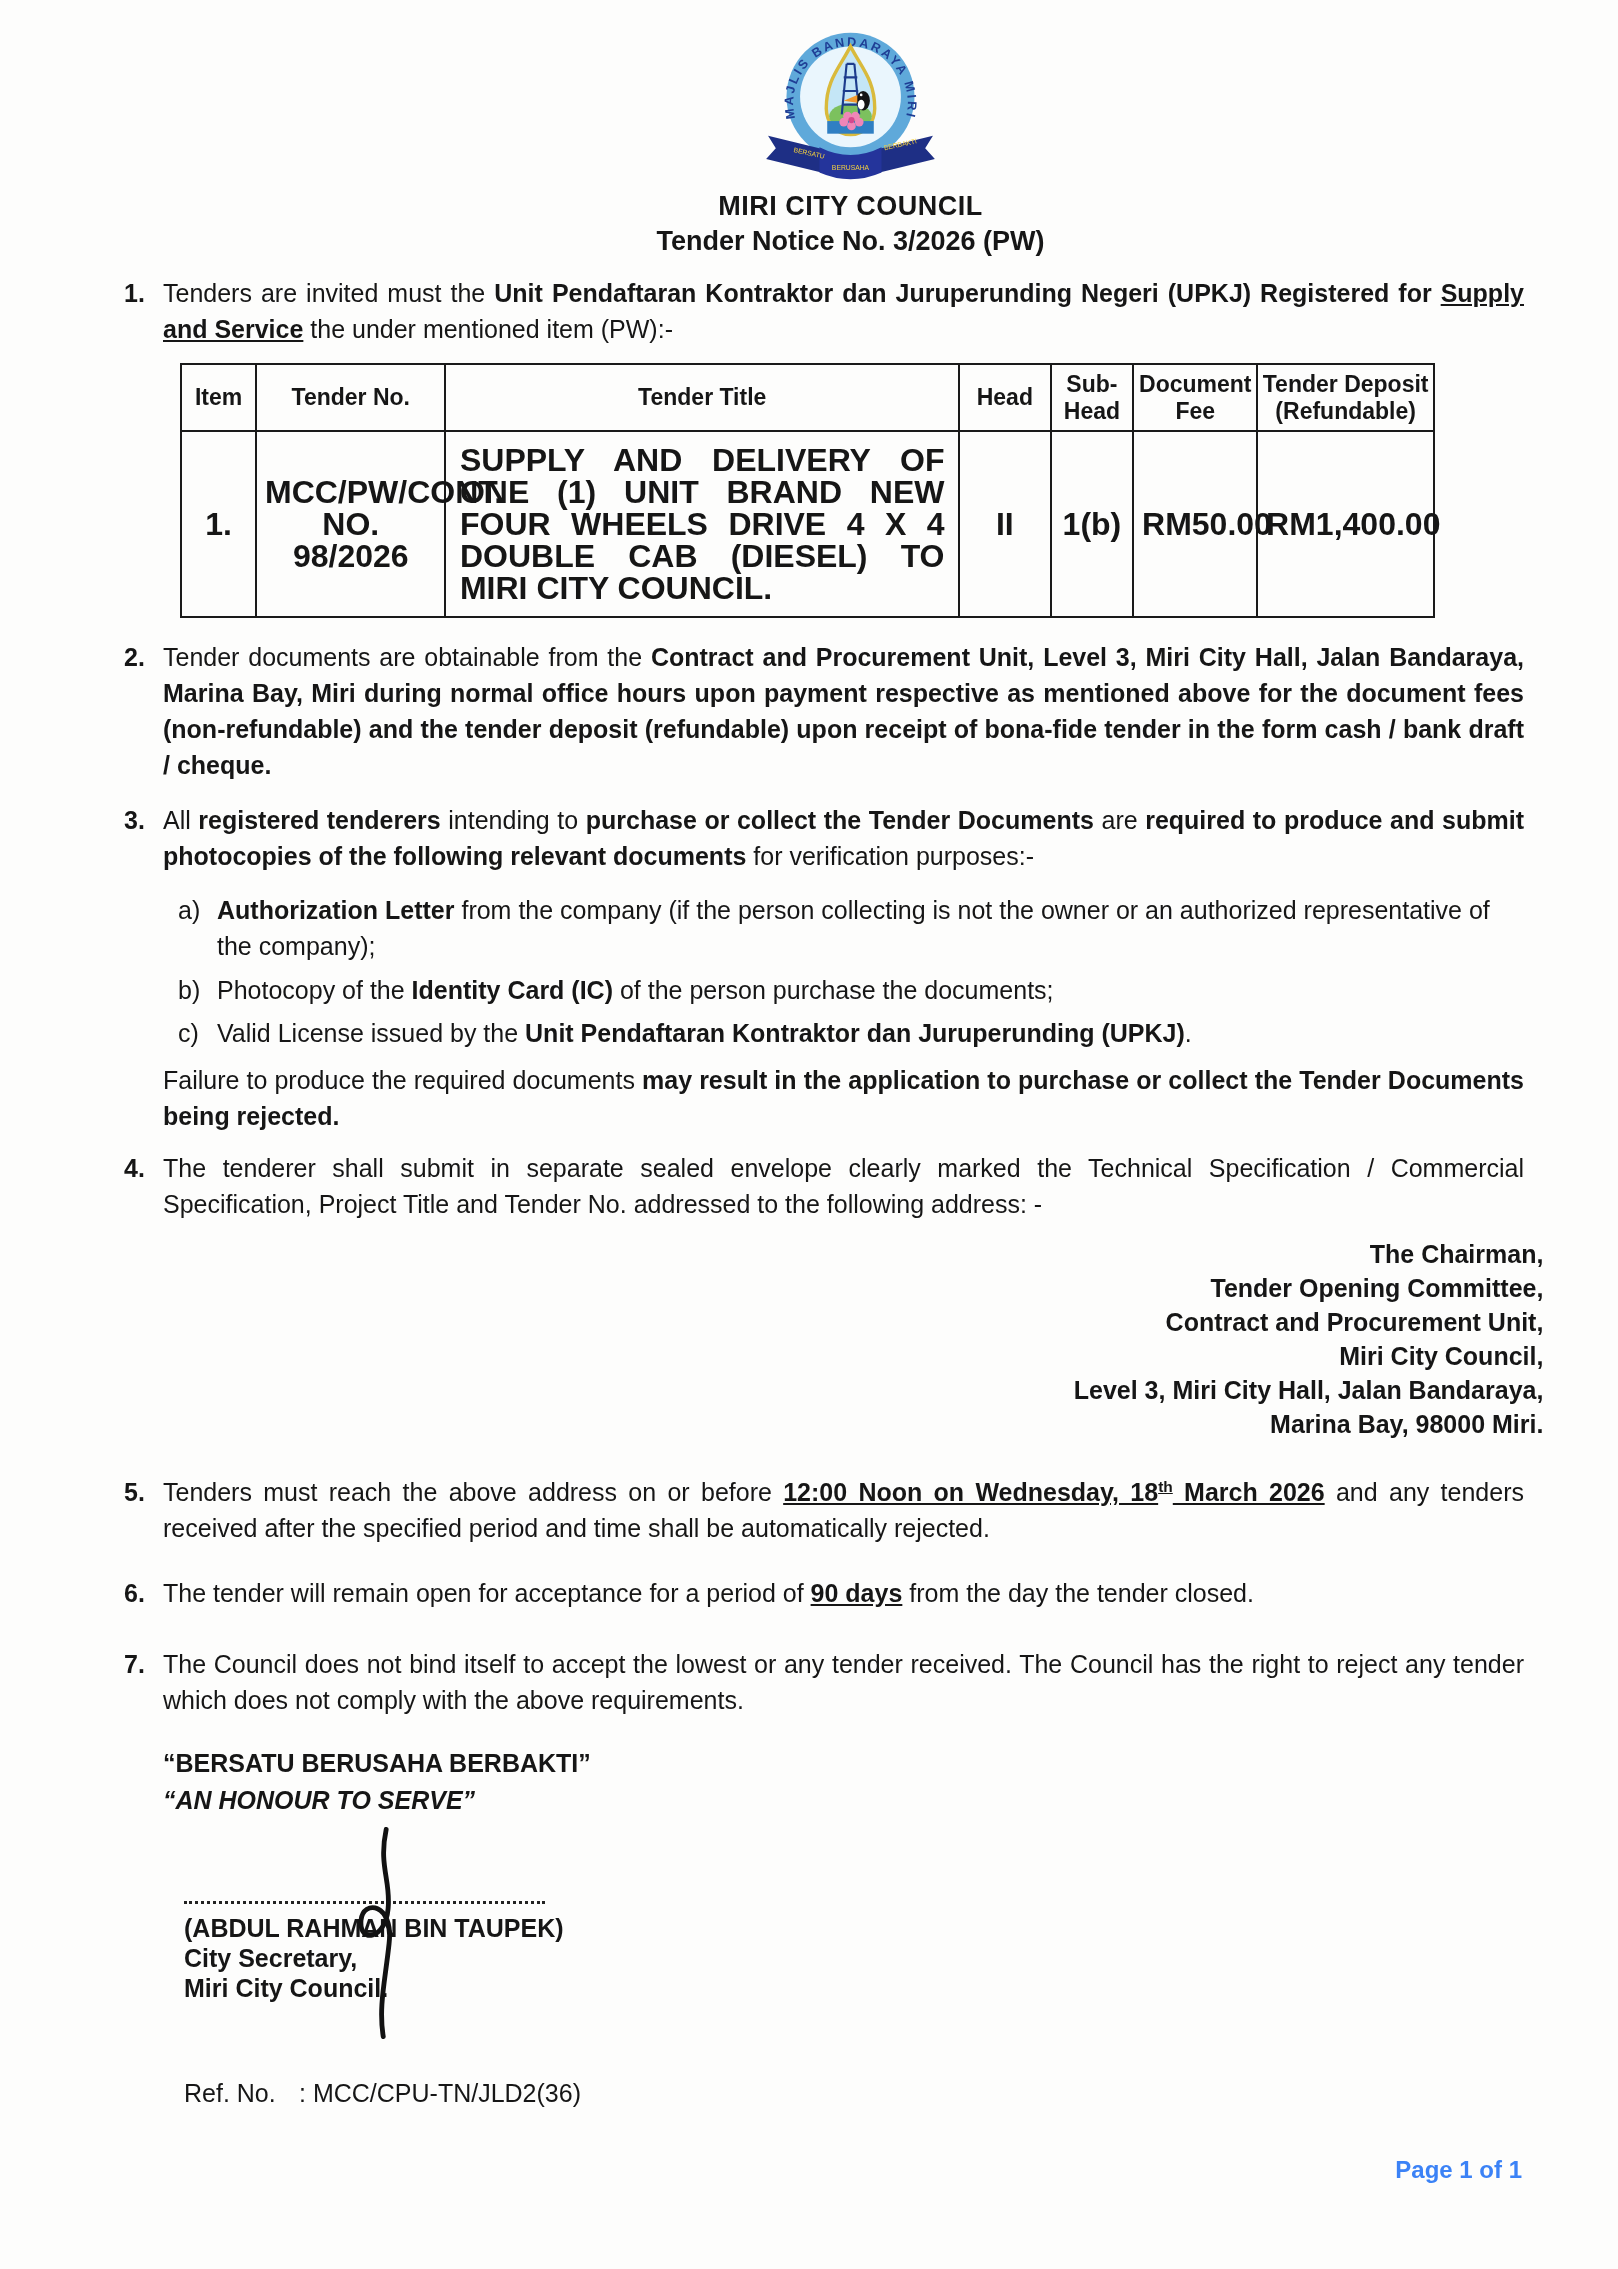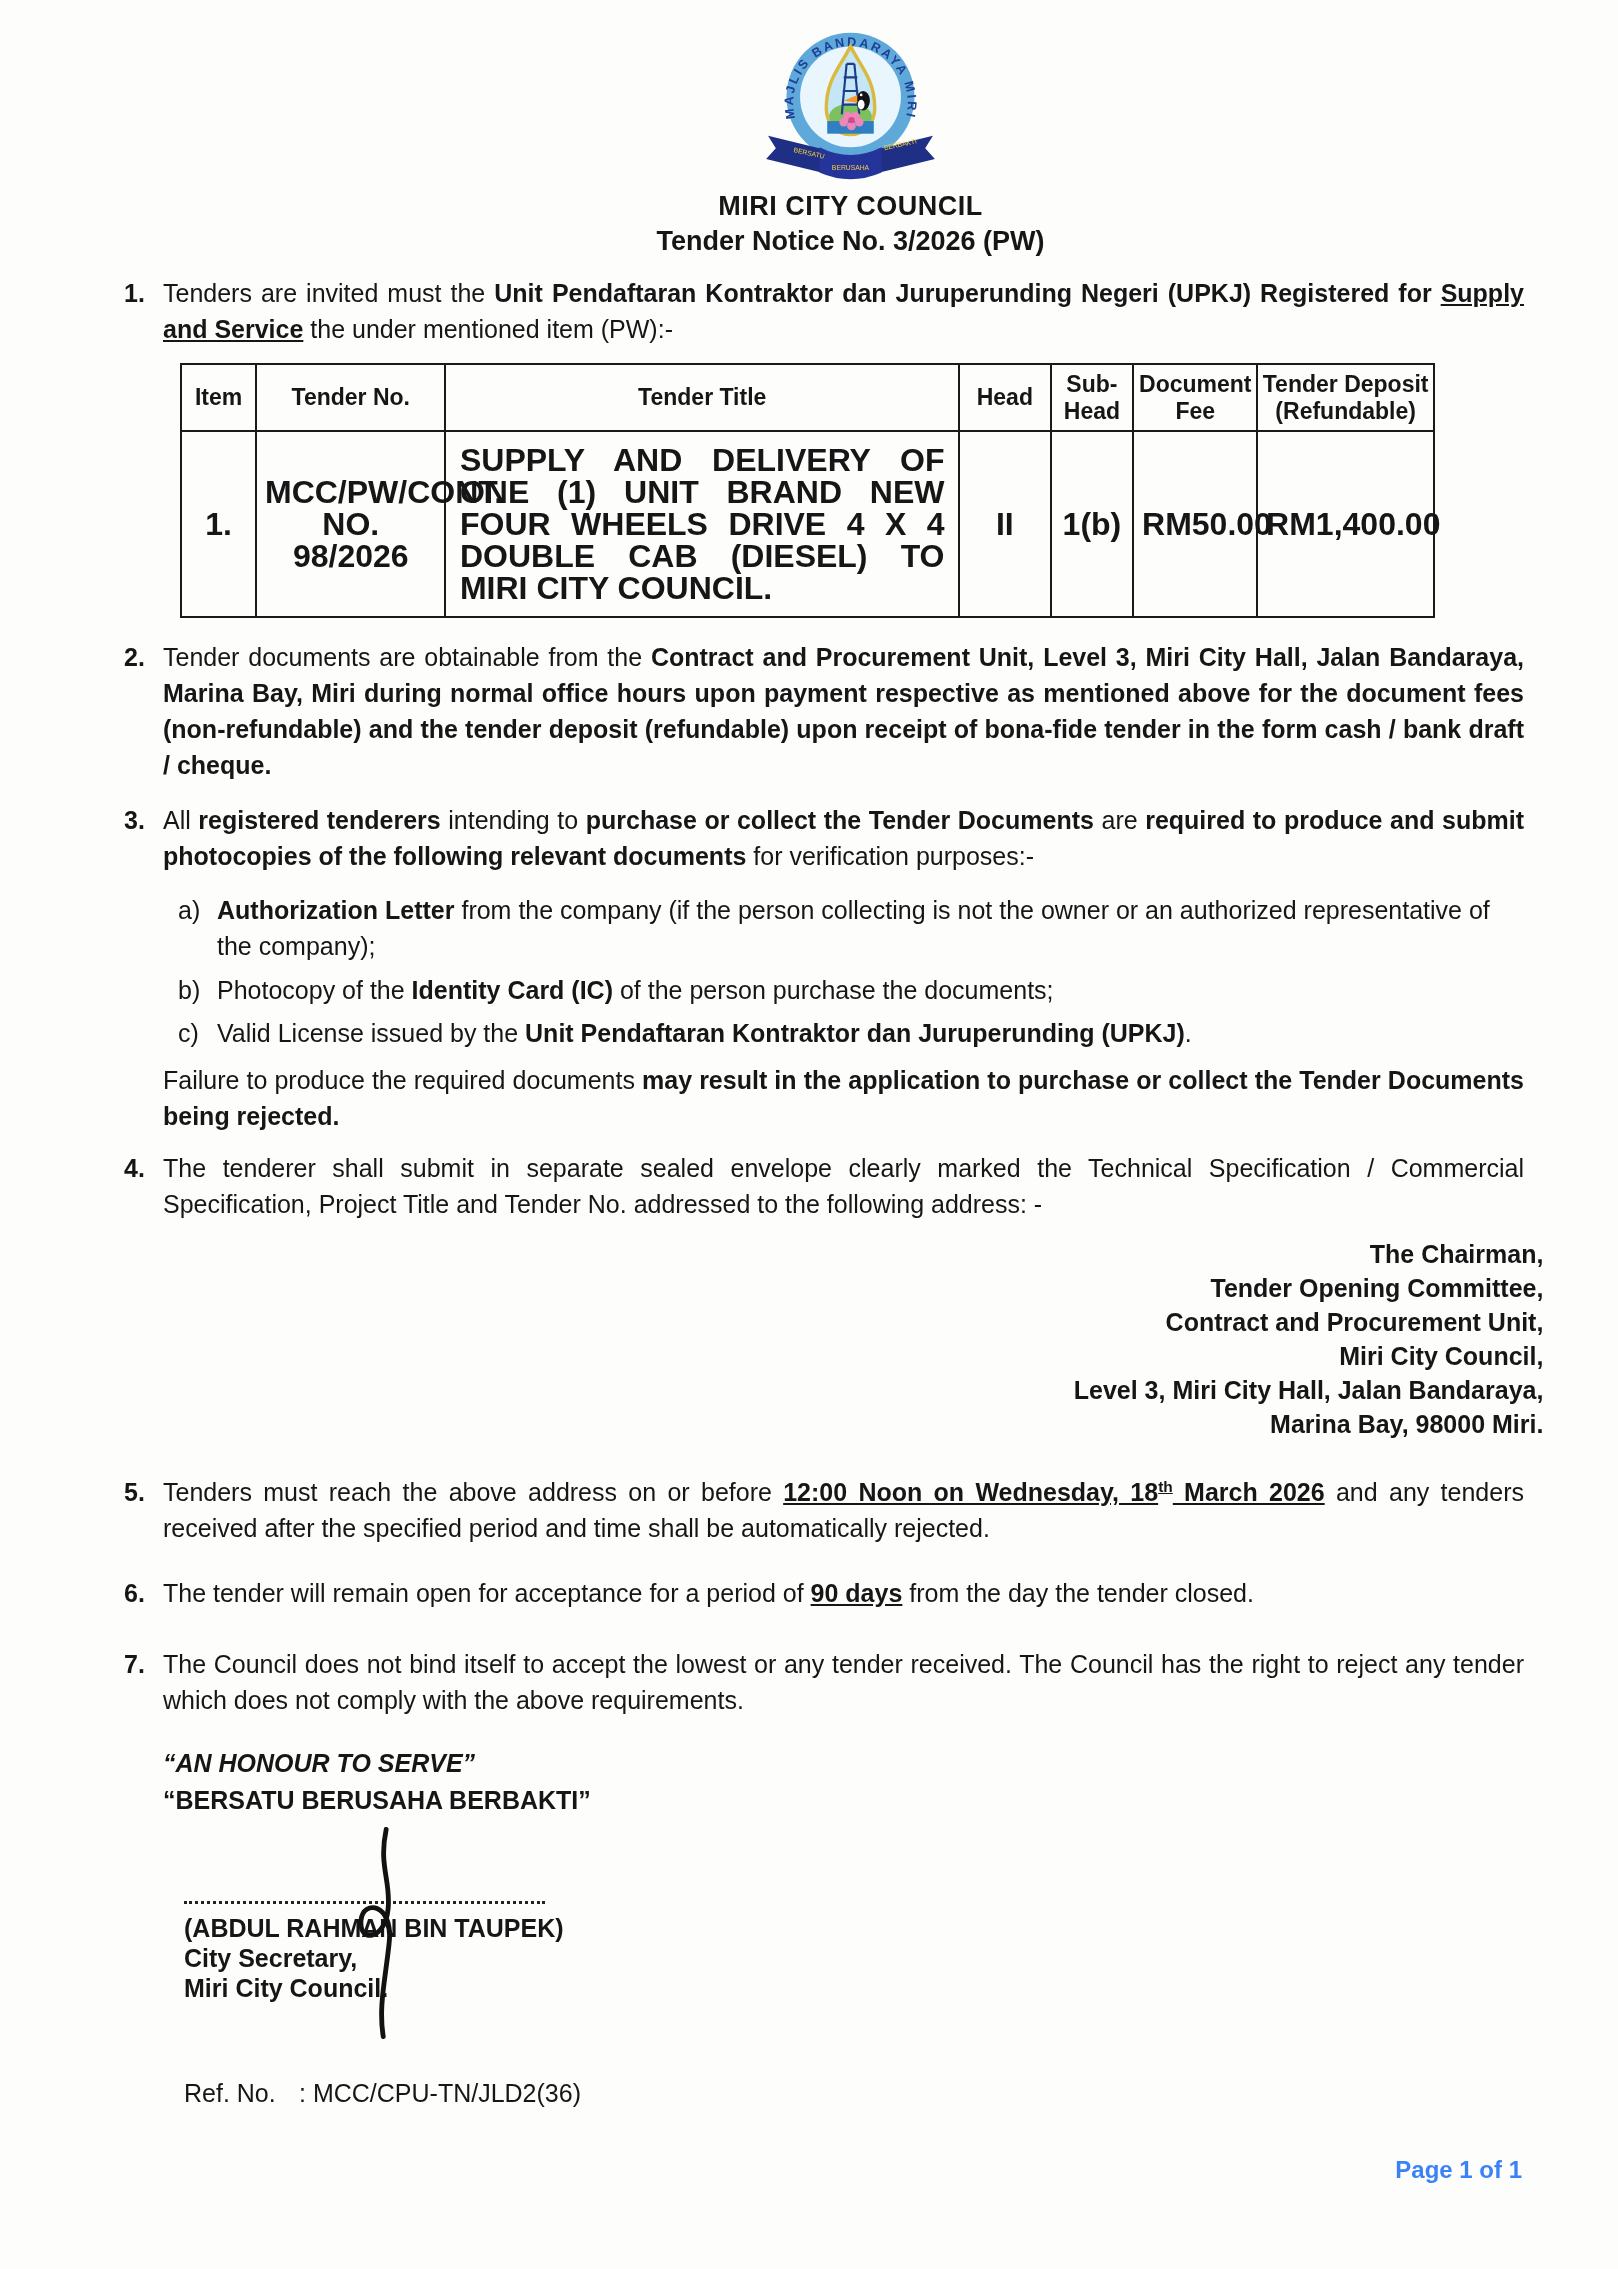--- a/index.html
+++ b/index.html
@@ -226,22 +226,22 @@
       <div class="num">6.</div>
       <div class="body"><span>The tender will remain open for acceptance for a period of </span><span class="b u">90 days</span><span> from the day the tender closed.</span></div>
     </div>
 
     <div class="item" style="margin-top:35px">
       <div class="num">7.</div>
       <div class="body"><span>The Council does not bind itself to accept the lowest or any tender received. The Council has the right to reject any tender which does not comply with the above requirements.</span></div>
     </div>
 
     <div class="motto">
+      <div><span class="b">“BERSATU BERUSAHA BERBAKTI”</span></div>
       <div><span class="b i">“AN HONOUR TO SERVE”</span></div>
-      <div><span class="b">“BERSATU BERUSAHA BERBAKTI”</span></div>
     </div>
 
     <div class="sig-block">
       <svg class="sig-svg" width="92" height="212" viewBox="0 0 95 218">
         <path d="M58,2 C50,40 63,55 60,84 C57,116 30,120 32,96 C34,74 66,78 61,120 C57,158 50,185 55,216" fill="none" stroke="#121212" stroke-width="5" stroke-linecap="round"></path>
       </svg>
       <div class="dotline"></div>
       <div class="sig-names">
         <div>(ABDUL RAHMAN BIN TAUPEK)</div>
         <div>City Secretary,</div>

